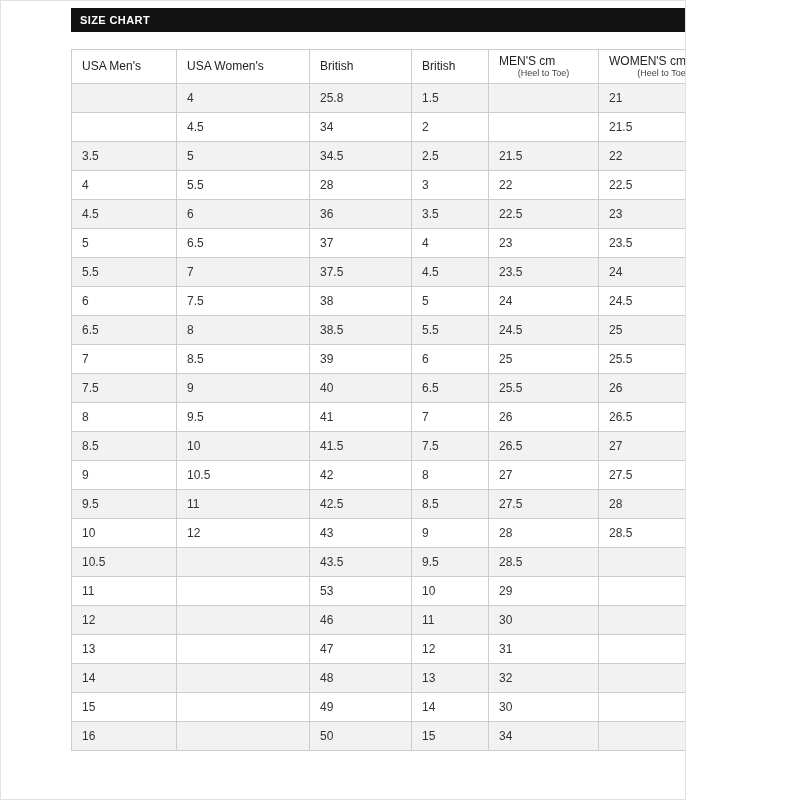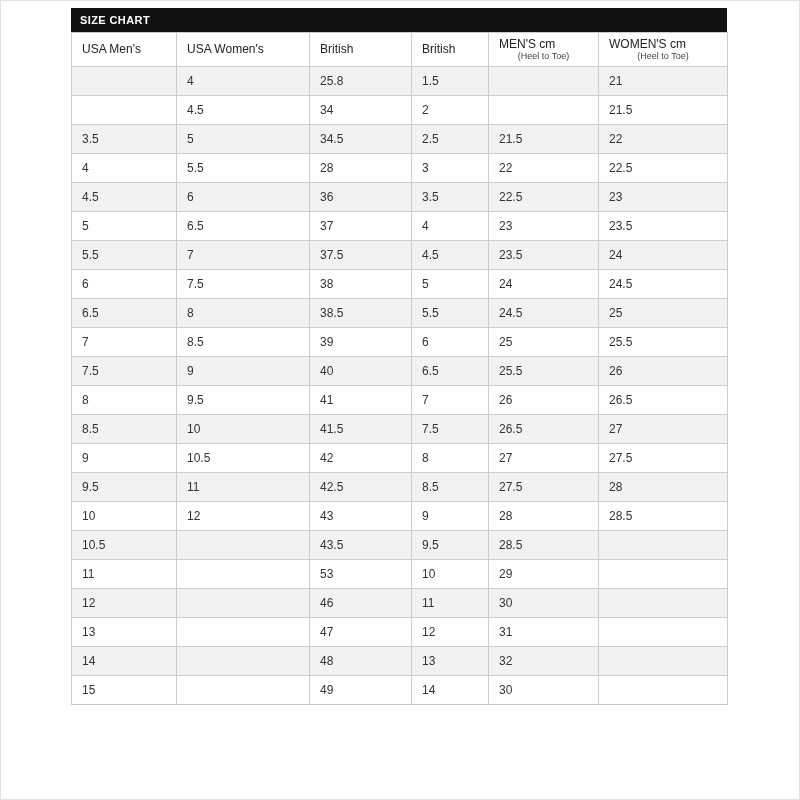--- a/index.html
+++ b/index.html
@@ -1,21 +1,21 @@
 <!DOCTYPE html>
 <html><head>
 <meta charset="utf-8">
 <style>
   * { margin: 0; padding: 0; box-sizing: border-box; }
   html, body {
     background: #ffffff;
     font-family: "Liberation Sans", sans-serif;
   }
   .frame {
-    width: 800px;
+    width: 686px;
     height: 800px;
     border: 1px solid #e2e2e2;
     background: #ffffff;
     overflow: hidden;
   }
   .content {
     width: 656px;
     margin-left: 70px;
     margin-top: 7px;
   }
@@ -25,20 +25,21 @@
     background: #121212;
     color: #ffffff;
     display: flex;
     align-items: center;
     padding-left: 9px;
     font-size: 11px;
     font-weight: bold;
     letter-spacing: 0.4px;
   }
   table.size-table {
+    margin-top: 17px;
     width: 656px;
     border-collapse: collapse;
     table-layout: fixed;
   }
   col.c1 { width: 105px; }
   col.c2 { width: 133px; }
   col.c3 { width: 102px; }
   col.c4 { width: 77px;  }
   col.c5 { width: 110px; }
   col.c6 { width: 129px; }
@@ -289,17 +290,25 @@
             <td></td>
           </tr>
           <tr>
             <td>15</td>
             <td></td>
             <td>49</td>
             <td>14</td>
             <td>30</td>
             <td></td>
           </tr>
+          <tr>
+            <td>16</td>
+            <td></td>
+            <td>50</td>
+            <td>15</td>
+            <td>34</td>
+            <td></td>
+          </tr>
         </tbody>
     </table>
 
   </div>
 </div>
 
 </body></html>

